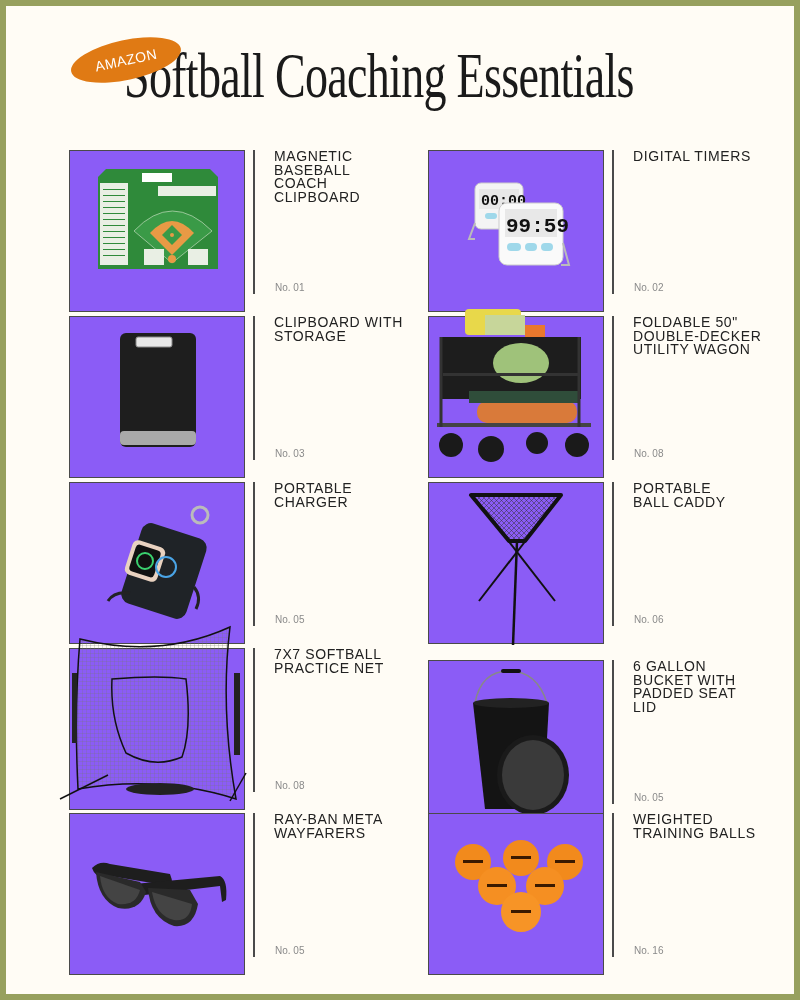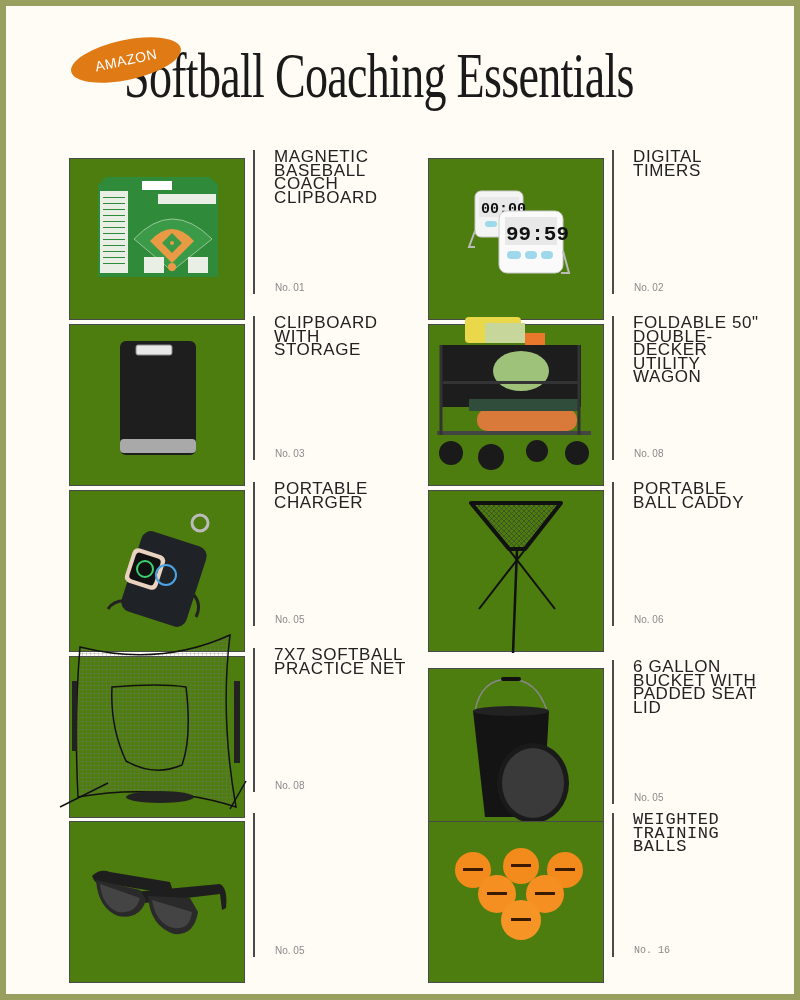--- a/index.html
+++ b/index.html
@@ -39,37 +39,37 @@
       font-size: 14px;
       letter-spacing: 0.5px;
       z-index: 2;
     }
     .card {
       position: absolute;
       width: 345px; height: 146px;
     }
     .imgbox {
       position: absolute;
-      left: 0; top: 8px;
+      left: 0; top: 0;
       width: 176px; height: 162px;
       border: 1.5px solid #4a4a4a;
-      background: #4d7c0f;
+      background: #8b5cf6;
       overflow: visible;
     }
     .divider {
       position: absolute;
       left: 184px; top: 0;
       width: 1.5px; height: 144px;
       background: #4a4a4a;
     }
     .name {
       position: absolute;
       left: 205px; top: 0;
       width: 140px;
-      font-size: 17px;
+      font-size: 14px;
       line-height: 13.5px;
       letter-spacing: 0.6px;
       color: #222;
       text-transform: uppercase;
       white-space: pre-line;
     }
     .num {
       position: absolute;
       left: 206px; top: 132px;
       font-size: 10px;
@@ -272,24 +272,26 @@
       <svg class="prod" width="176" height="144" viewBox="0 0 176 144">
         <path d="M22 54 Q30 46 40 50 L100 60 Q104 70 100 72 L40 62 Q26 66 22 54 Z" fill="#1e1e1e"></path>
         <path d="M64 70 L150 62 Q158 66 156 86 L152 88 L150 72 L66 82 Z" fill="#1e1e1e"></path>
         <path d="M26 58 Q28 86 48 94 Q70 98 76 78 L70 68 Z" fill="#2a2a2a"></path>
         <path d="M78 74 Q80 104 104 112 Q124 114 128 90 L120 76 Z" fill="#2a2a2a"></path>
         <path d="M30 62 Q32 84 48 90 Q66 92 70 76 Z" fill="#444"></path>
         <path d="M82 78 Q86 102 104 106 Q120 108 122 90 Z" fill="#444"></path>
       </svg>
     </div>
     <div class="divider"></div>
+    <div class="name">RAY-BAN META
+WAYFARERS</div>
     <div class="num">No. 05</div>
   </div>
 
-  <div class="card" style="left:422px; top:807px;font-family:Liberation Mono, monospace;">
+  <div class="card" style="left:422px; top:807px;">
     <div class="imgbox">
       <svg class="prod" width="176" height="144" viewBox="0 0 176 144">
         <circle cx="44" cy="48" r="18" fill="#f28a1c"></circle>
         <circle cx="92" cy="44" r="18" fill="#f28a1c"></circle>
         <circle cx="136" cy="48" r="18" fill="#f28a1c"></circle>
         <circle cx="68" cy="72" r="19" fill="#f58f22"></circle>
         <circle cx="116" cy="72" r="19" fill="#f58f22"></circle>
         <circle cx="92" cy="98" r="20" fill="#f79426"></circle>
         <g fill="#3a1a00">
           <rect x="34" y="46" width="20" height="3"></rect>

